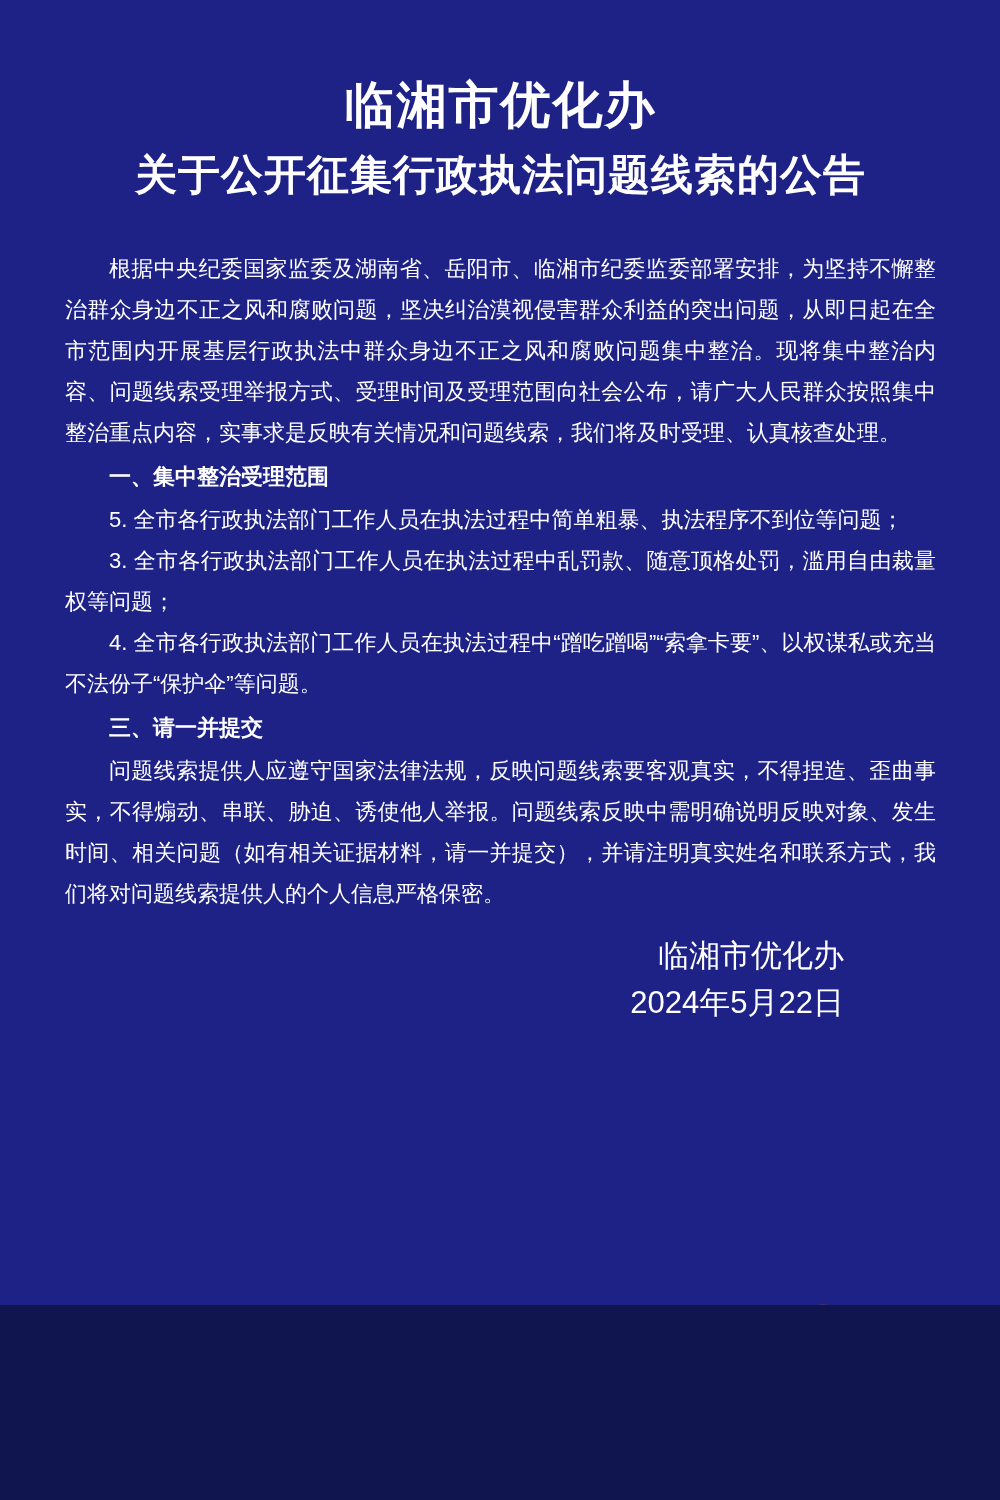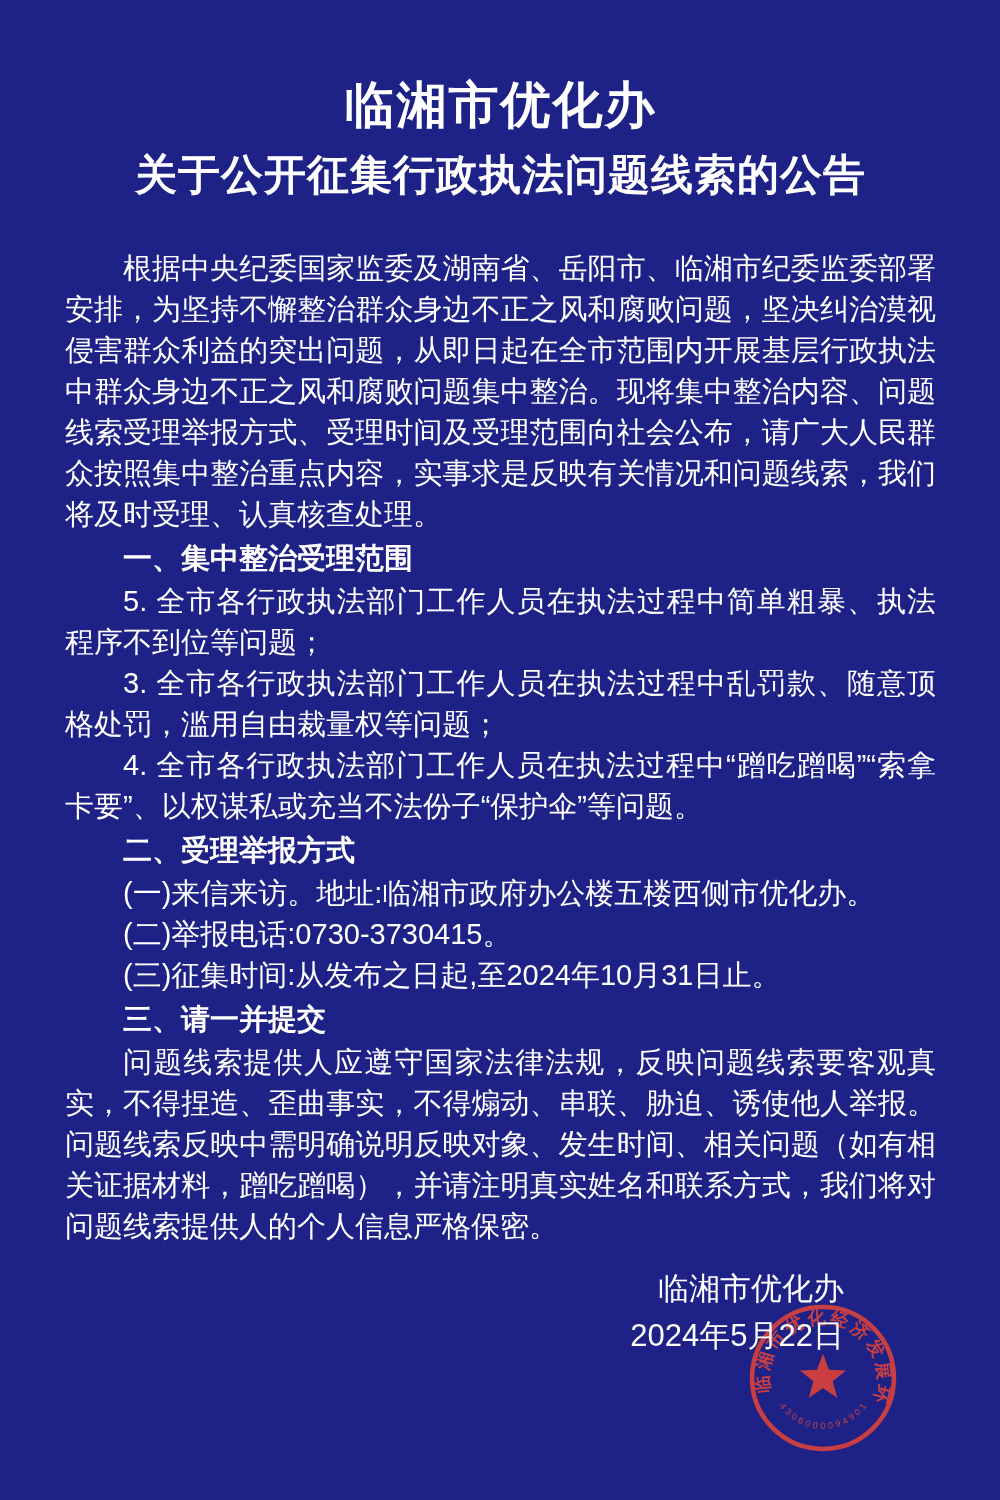--- a/index.html
+++ b/index.html
@@ -2,21 +2,21 @@
 <html><head>
 <meta charset="utf-8">
 <style>
   * { margin: 0; padding: 0; box-sizing: border-box; }
   html, body { background: #10154f; }
   body { font-family: "Liberation Sans", sans-serif; }
 
   .page {
     position: relative;
     width: 1000px;
-    height: 1500px;
+    height: 1305px;
     margin: 0 auto;
     background: #1e2287;
     color: #ffffff;
     overflow: hidden;
   }
 
   .content {
     position: relative;
     padding: 70px 64px 0 65px;
     z-index: 2;
@@ -35,21 +35,21 @@
     font-weight: 700;
     text-align: center;
     font-size: 42px;
     line-height: 70px;
     letter-spacing: 1px;
     white-space: nowrap;
   }
 
   .doc-body {
     margin-top: 38px;
-    font-size: 29px;
+    font-size: 22px;
     line-height: 41px;
     text-align: justify;
   }
   .para {
     text-indent: 2em;
   }
   .heading {
     text-indent: 2em;
     font-weight: 700;
     margin-top: 5px;
@@ -91,30 +91,24 @@
 
       <p class="para">根据中央纪委国家监委及湖南省、岳阳市、临湘市纪委监委部署安排，为坚持不懈整治群众身边不正之风和腐败问题，坚决纠治漠视侵害群众利益的突出问题，从即日起在全市范围内开展基层行政执法中群众身边不正之风和腐败问题集中整治。现将集中整治内容、问题线索受理举报方式、受理时间及受理范围向社会公布，请广大人民群众按照集中整治重点内容，实事求是反映有关情况和问题线索，我们将及时受理、认真核查处理。</p>
 
       <div>
         <p class="heading">一、集中整治受理范围</p>
         <p class="para">5. 全市各行政执法部门工作人员在执法过程中简单粗暴、执法程序不到位等问题；</p>
         <p class="para">3. 全市各行政执法部门工作人员在执法过程中乱罚款、随意顶格处罚，滥用自由裁量权等问题；</p>
         <p class="para">4. 全市各行政执法部门工作人员在执法过程中“蹭吃蹭喝”“索拿卡要”、以权谋私或充当不法份子“保护伞”等问题。</p>
       </div>
 
-      <div>
-        <p class="heading">二、受理举报方式</p>
-        <p class="para">(一)来信来访。地址:临湘市政府办公楼五楼西侧市优化办。</p>
-        <p class="para">(二)举报电话:0730-3730415。</p>
-        <p class="para">(三)征集时间:从发布之日起,至2024年10月31日止。</p>
-      </div>
 
       <div>
         <p class="heading">三、请一并提交</p>
-        <p class="para">问题线索提供人应遵守国家法律法规，反映问题线索要客观真实，不得捏造、歪曲事实，不得煽动、串联、胁迫、诱使他人举报。问题线索反映中需明确说明反映对象、发生时间、相关问题（如有相关证据材料，蹭吃蹭喝），并请注明真实姓名和联系方式，我们将对问题线索提供人的个人信息严格保密。</p>
+        <p class="para">问题线索提供人应遵守国家法律法规，反映问题线索要客观真实，不得捏造、歪曲事实，不得煽动、串联、胁迫、诱使他人举报。问题线索反映中需明确说明反映对象、发生时间、相关问题（如有相关证据材料，请一并提交），并请注明真实姓名和联系方式，我们将对问题线索提供人的个人信息严格保密。</p>
       </div>
 
     </div>
 
     <div class="signature">
       <div>临湘市优化办</div>
       <div>2024年5月22日</div>
     </div>
 
   </div>

